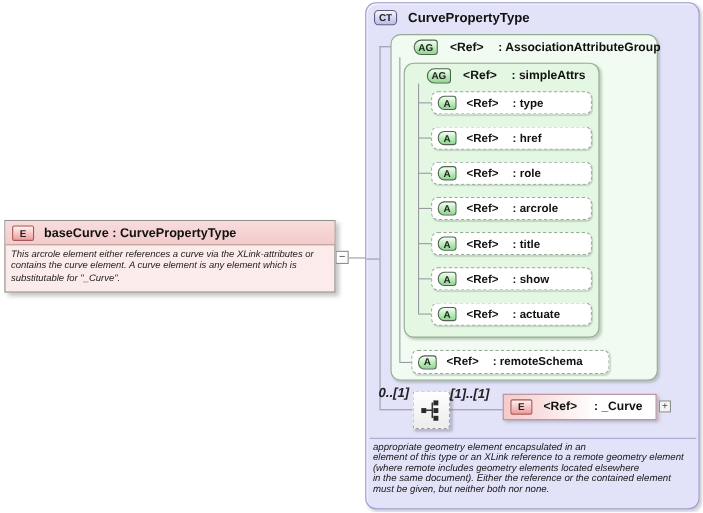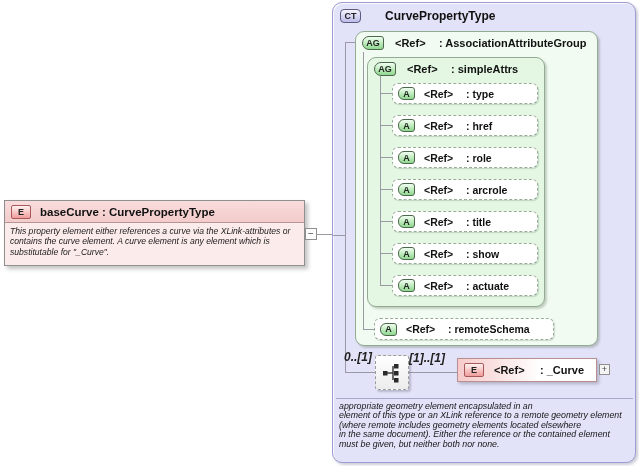--- a/index.html
+++ b/index.html
@@ -13,42 +13,42 @@
   .vline { width:1px; }
 
   
   .badge { display:inline-flex; align-items:center; justify-content:center;
            font-weight:bold; color:#222; flex:none; }
   .badge-e  { width:20px; height:14px; font-size:9px; border:1px solid #a85858;
               border-radius:2px; background:linear-gradient(#fff2f2,#f09c9c); }
   .badge-ct { width:21px; height:14px; font-size:9px; border:1px solid #5c5c80;
               border-radius:4px; background:linear-gradient(#f4f4ff,#bcbcea); }
   .badge-ag { width:22px; height:14px; font-size:9px; border:1px solid #4c664c;
-              border-radius:7px 3px 3px 7px; background:linear-gradient(#f2fff2,#8ed88e); }
+              border-radius:7px 3px 3px 7px; background:linear-gradient(#f2fff2,#8ed88e);margin-left:14px; }
   .badge-a  { width:17px; height:13px; font-size:9px; border:1px solid #4c664c;
               border-radius:6px 3px 3px 6px; background:linear-gradient(#f2fff2,#8ed88e); }
 
   
   .left-elem { position:absolute; left:4px; top:200px; width:301px; height:66px;
                background:#fcebeb; border:1px solid #8f8f8f;
                box-shadow:3px 3px 4px rgba(60,60,60,.3); }
   .elem-head { height:22px; display:flex; align-items:center; gap:9px; padding-left:6px;
                background:linear-gradient(#f9dcdc,#f3cbcb); border-bottom:1px solid #b89595; }
   .elem-title { font-size:11.5px; font-weight:bold; color:#111; }
   .elem-annot { padding:3px 5px; font-style:italic; font-size:8.6px; line-height:1.22; color:#222; }
 
   .handle { position:absolute; left:305px; top:228px; width:12px; height:12px;
             background:#fcfcfc; border:1px solid #8f8f8f; color:#444;
             font-size:10px; line-height:10px; text-align:center; z-index:3; }
 
   
   .panel { position:absolute; left:332px; top:2px; width:304px; height:461px;
            background:#e2e2f8; border:1px solid #9d9dd3; border-radius:10px;
            box-shadow:2px 2px 3px rgba(110,110,140,.35), inset 1px 1px 0 rgba(255,255,255,.75); }
-  .panel-head { position:absolute; left:7px; top:6px; display:flex; align-items:center; gap:24px; }
+  .panel-head { position:absolute; left:7px; top:6px; display:flex; align-items:center; gap:10px; }
   .panel-title { font-size:12px; font-weight:bold; color:#111; }
 
   .group-box { position:absolute; border:1px solid #93ab93; border-radius:9px;
                box-shadow:2px 2px 2px rgba(90,110,90,.3); }
   .ag-outer { left:22px; top:28px; width:243px; height:315px; background:#f1fbf1; }
   .ag-inner { left:11px; top:25px; width:178px; height:250px; background:#e3f7e3; }
 
   .row-head { display:flex; align-items:center; padding:4px 0 0 6px;
               font-size:11px; font-weight:bold; color:#111; }
   .row-head .ref { margin-left:11px; width:44px; flex:none; }
@@ -87,21 +87,21 @@
 <body>
 
 <div class="canvas">
 
   <div class="left-elem">
     <div class="elem-head">
       <span class="badge badge-e">E</span>
       <span class="elem-title">baseCurve : CurvePropertyType</span>
     </div>
     <div class="elem-annot">
-      <div>This property element either references a curve via the XLink-attributes or</div>
+      <div>This arcrole element either references a curve via the XLink-attributes or</div>
       <div>contains the curve element. A curve element is any element which is</div>
       <div>substitutable for "_Curve".</div>
     </div>
   </div>
 
   <div class="handle">−</div>
   <div class="hline" style="left:317px; top:234px; width:16px;"></div>
 
   <div class="panel">
 

